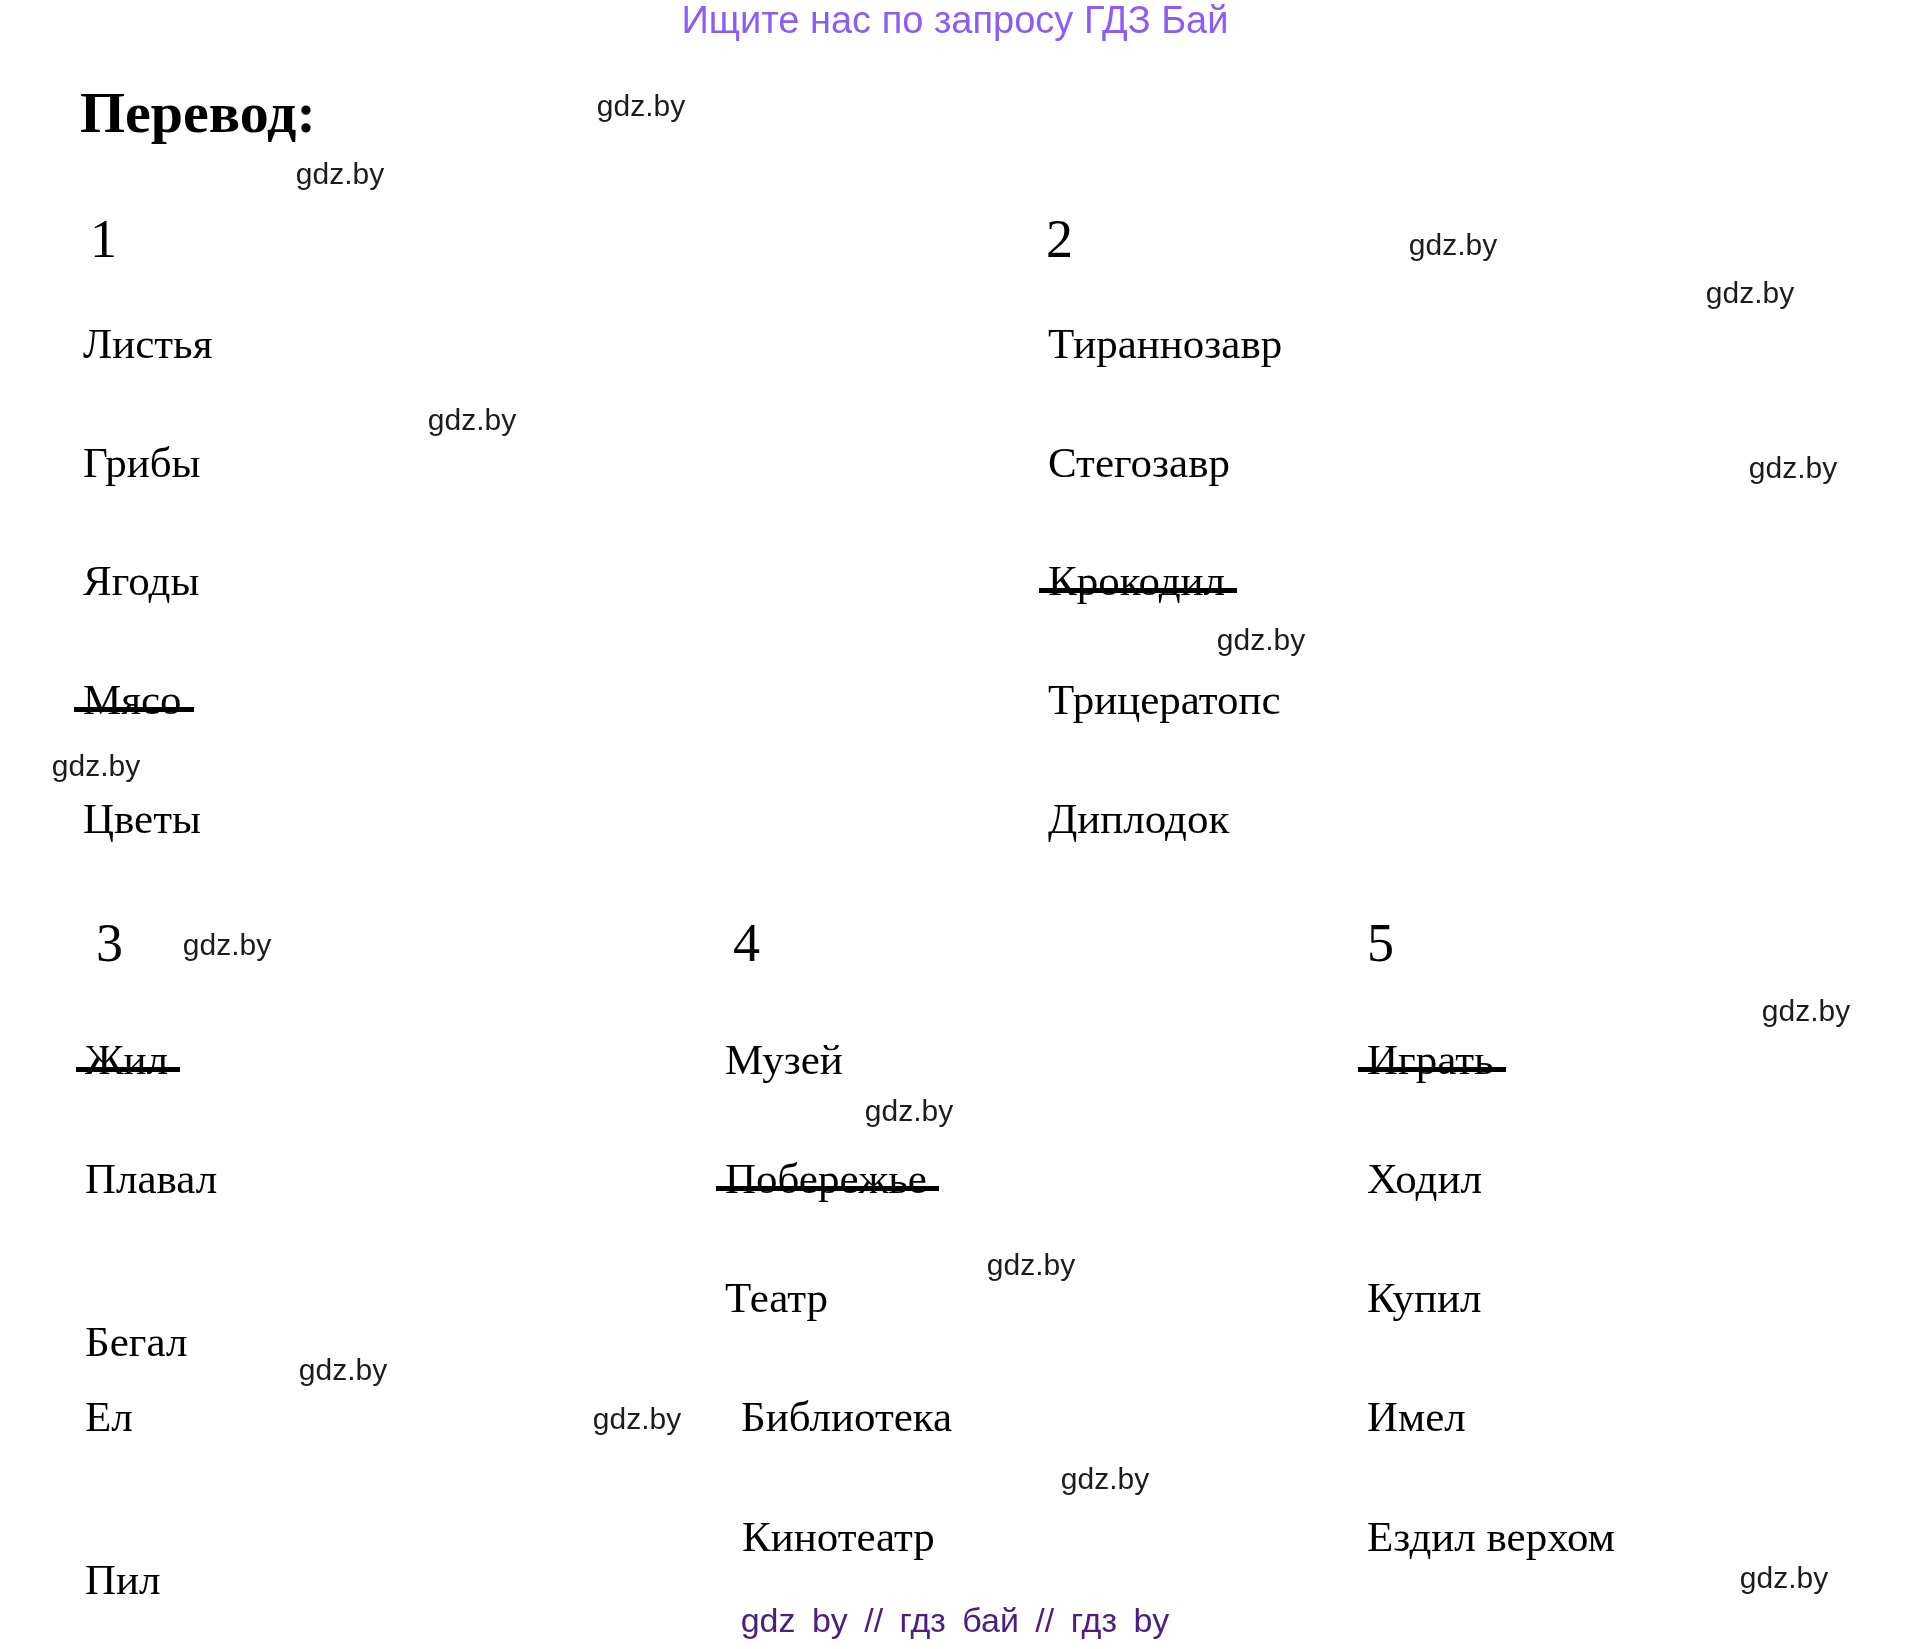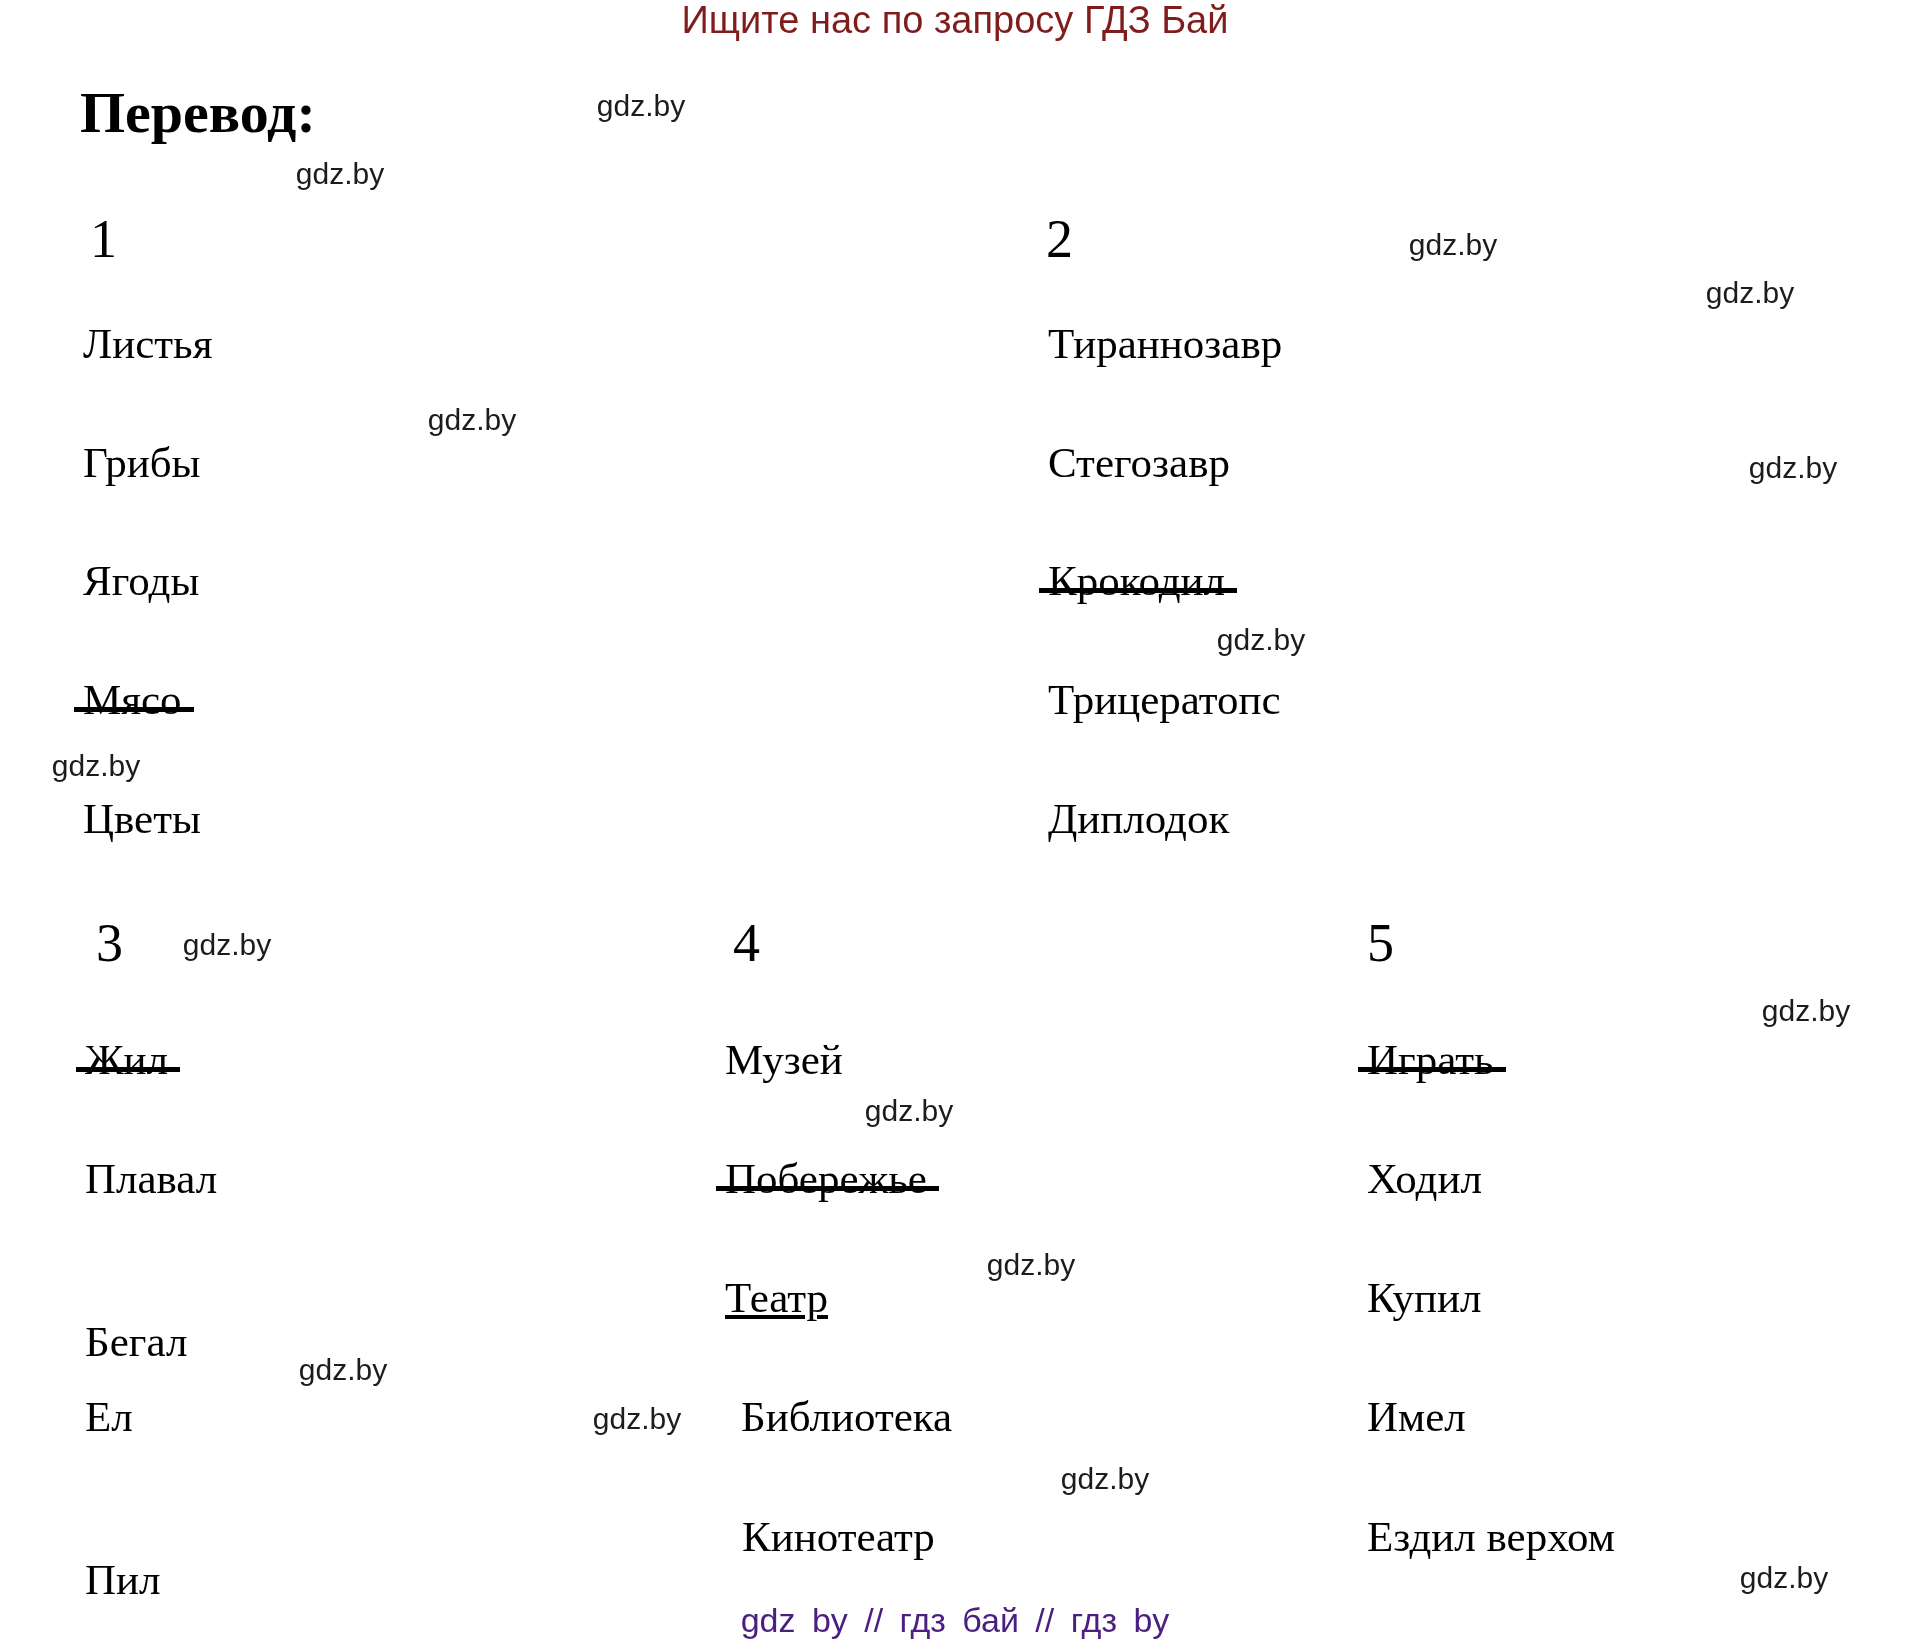--- a/index.html
+++ b/index.html
@@ -78,21 +78,21 @@
     font-size: 34px;
     line-height: 1.1;
     word-spacing: 7px;
     white-space: nowrap;
   }
 </style>
 </head>
 <body>
 
 <div class="page">
-  <div class="banner" style="color: #7f1d1d;">Ищите нас по запросу ГДЗ Бай</div>
+  <div class="banner" style="color: #8b5cf6;">Ищите нас по запросу ГДЗ Бай</div>
   <div class="heading">Перевод:</div>
   <div id="groups">
       <div class="num" style="left: 90px; top: 212px;">1</div>
       <div class="word" style="left: 83px; top: 322px;">Листья</div>
       <div class="word" style="left: 83px; top: 441px;">Грибы</div>
       <div class="word" style="left: 83px; top: 559px;">Ягоды</div>
       <div class="word struck" style="left: 83px; top: 678px;">Мясо</div>
       <div class="word" style="left: 83px; top: 797px;">Цветы</div>
       <div class="num" style="left: 1046px; top: 212px;">2</div>
       <div class="word" style="left: 1048px; top: 322px;">Тираннозавр</div>
@@ -102,21 +102,21 @@
       <div class="word" style="left: 1048px; top: 797px;">Диплодок</div>
       <div class="num" style="left: 96px; top: 916px;">3</div>
       <div class="word struck" style="left: 85px; top: 1038px;">Жил</div>
       <div class="word" style="left: 85px; top: 1157px;">Плавал</div>
       <div class="word" style="left: 85px; top: 1276px; margin-top: 44px;">Бегал</div>
       <div class="word" style="left: 85px; top: 1395px;">Ел</div>
       <div class="word" style="left: 85px; top: 1515px; margin-top: 43px;">Пил</div>
       <div class="num" style="left: 733px; top: 916px;">4</div>
       <div class="word" style="left: 725px; top: 1038px;">Музей</div>
       <div class="word struck" style="left: 725px; top: 1157px;">Побережье</div>
-      <div class="word" style="left: 725px; top: 1276px; text-decoration: underline;">Театр</div>
+      <div class="word" style="left: 725px; top: 1276px;">Театр</div>
       <div class="word" style="left: 725px; top: 1395px; margin-left: 16px;">Библиотека</div>
       <div class="word" style="left: 742px; top: 1515px;">Кинотеатр</div>
       <div class="num" style="left: 1367px; top: 916px;">5</div>
       <div class="word struck" style="left: 1367px; top: 1038px;">Играть</div>
       <div class="word" style="left: 1367px; top: 1157px;">Ходил</div>
       <div class="word" style="left: 1367px; top: 1276px;">Купил</div>
       <div class="word" style="left: 1367px; top: 1395px;">Имел</div>
       <div class="word" style="left: 1367px; top: 1515px;">Ездил верхом</div>
     </div>
   <div id="watermarks">

